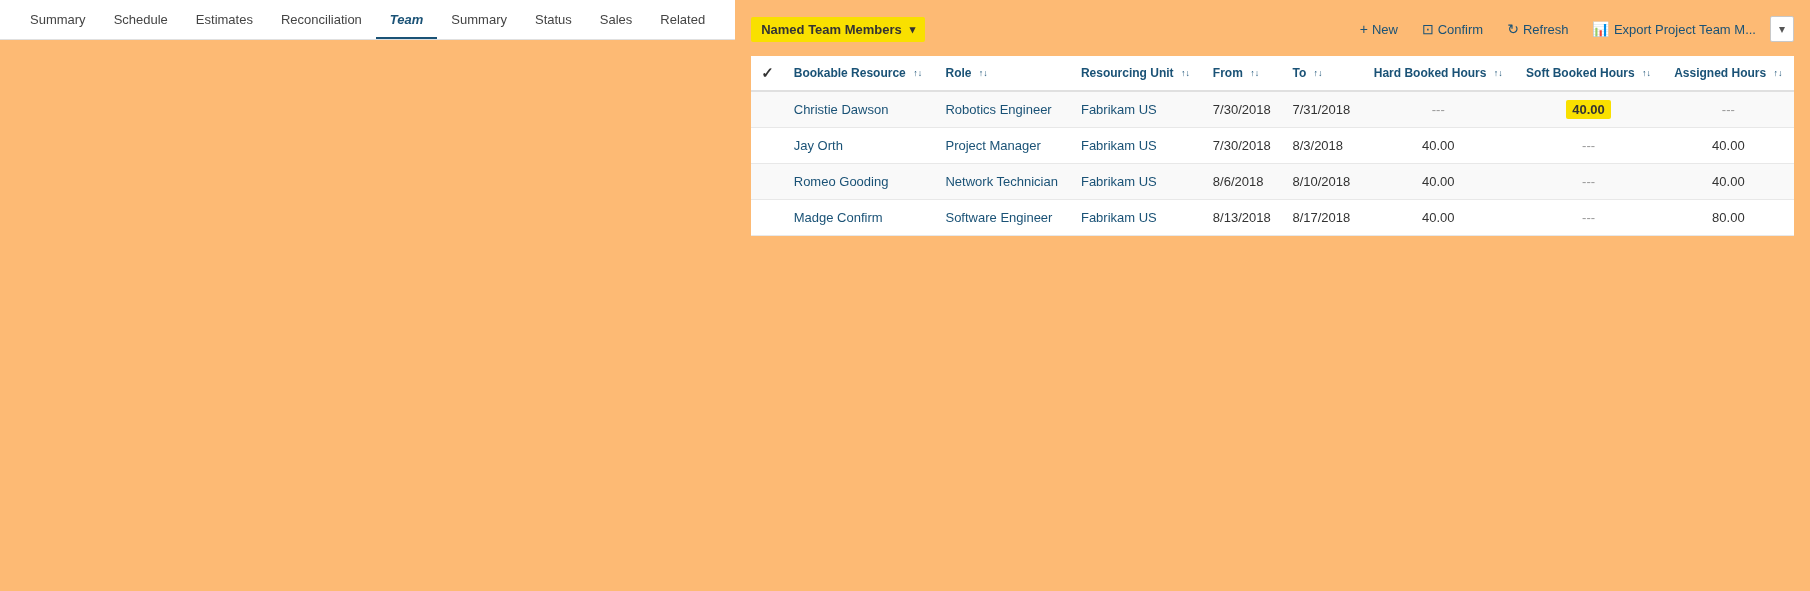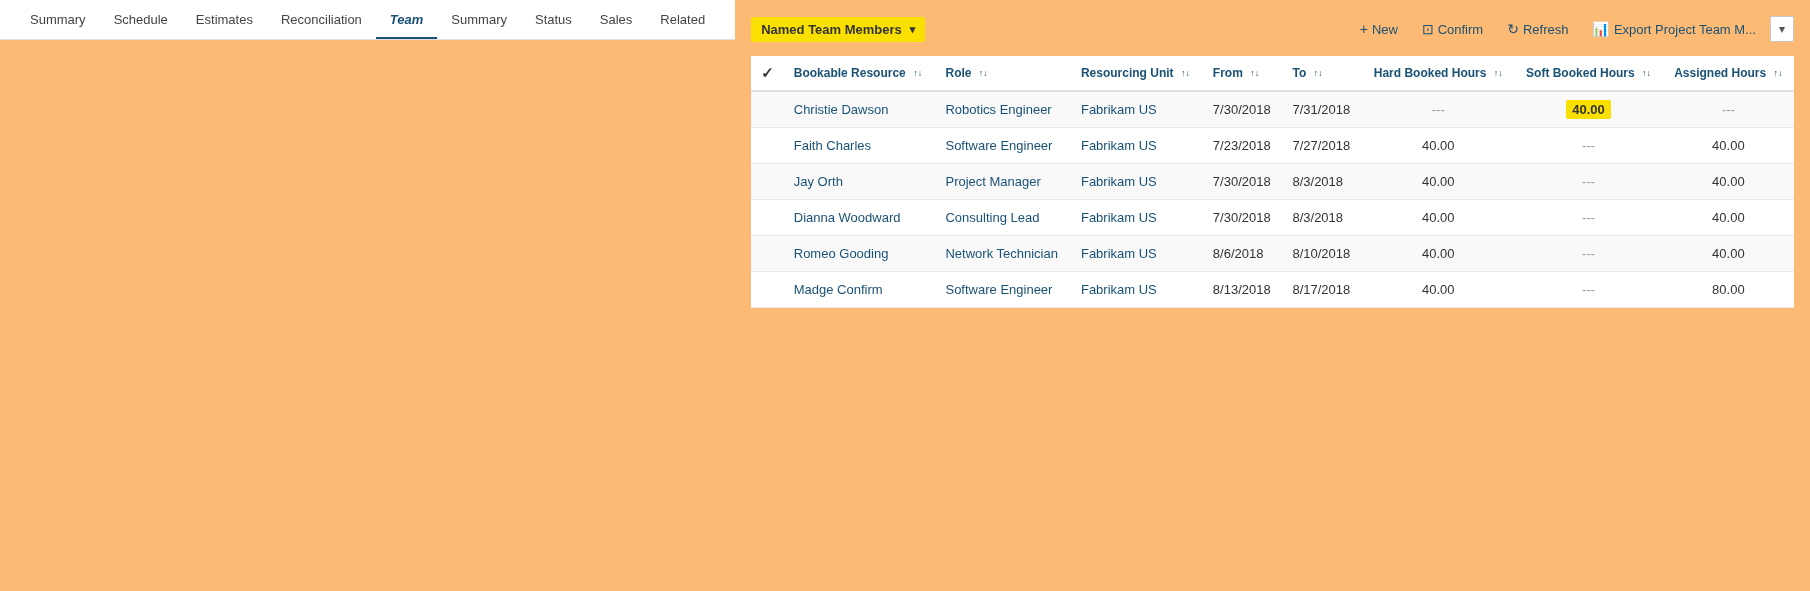--- a/index.html
+++ b/index.html
@@ -247,53 +247,31 @@
             <td class="link-cell">Robotics Engineer</td>
             <td class="link-cell">Fabrikam US</td>
             <td>7/30/2018</td>
             <td>7/31/2018</td>
             <td class="right-align"><span class="dashes">---</span></td>
             <td class="right-align"><span class="soft-booked-highlight">40.00</span></td>
             <td class="right-align"><span class="dashes">---</span></td>
           </tr>
           <tr>
             <td class="check-col"></td>
-            <td class="link-cell">Faith Charles</td>
-            <td class="link-cell">Software Engineer</td>
-            <td class="link-cell">Fabrikam US</td>
-            <td>7/23/2018</td>
-            <td>7/27/2018</td>
-            <td class="right-align">40.00</td>
-            <td class="right-align"><span class="dashes">---</span></td>
-            <td class="right-align">40.00</td>
-          </tr>
-          <tr>
-            <td class="check-col"></td>
             <td class="link-cell">Jay Orth</td>
             <td class="link-cell">Project Manager</td>
             <td class="link-cell">Fabrikam US</td>
             <td>7/30/2018</td>
             <td>8/3/2018</td>
             <td class="right-align">40.00</td>
             <td class="right-align"><span class="dashes">---</span></td>
             <td class="right-align">40.00</td>
           </tr>
           <tr>
             <td class="check-col"></td>
-            <td class="link-cell">Dianna Woodward</td>
-            <td class="link-cell">Consulting Lead</td>
-            <td class="link-cell">Fabrikam US</td>
-            <td>7/30/2018</td>
-            <td>8/3/2018</td>
-            <td class="right-align">40.00</td>
-            <td class="right-align"><span class="dashes">---</span></td>
-            <td class="right-align">40.00</td>
-          </tr>
-          <tr>
-            <td class="check-col"></td>
             <td class="link-cell">Romeo Gooding</td>
             <td class="link-cell">Network Technician</td>
             <td class="link-cell">Fabrikam US</td>
             <td>8/6/2018</td>
             <td>8/10/2018</td>
             <td class="right-align">40.00</td>
             <td class="right-align"><span class="dashes">---</span></td>
             <td class="right-align">40.00</td>
           </tr>
           <tr>

